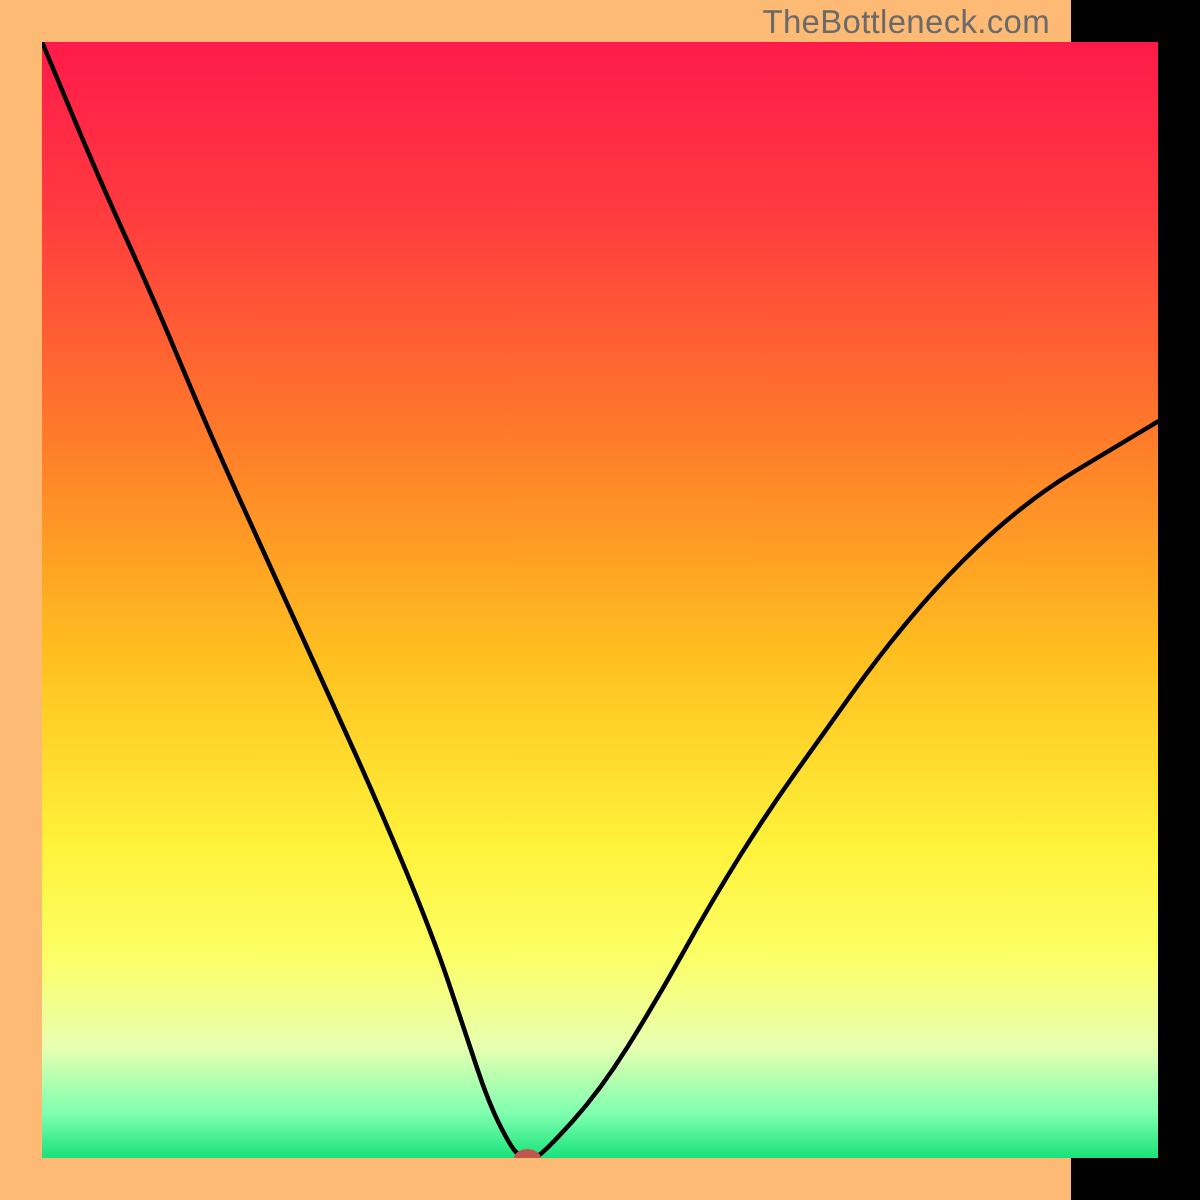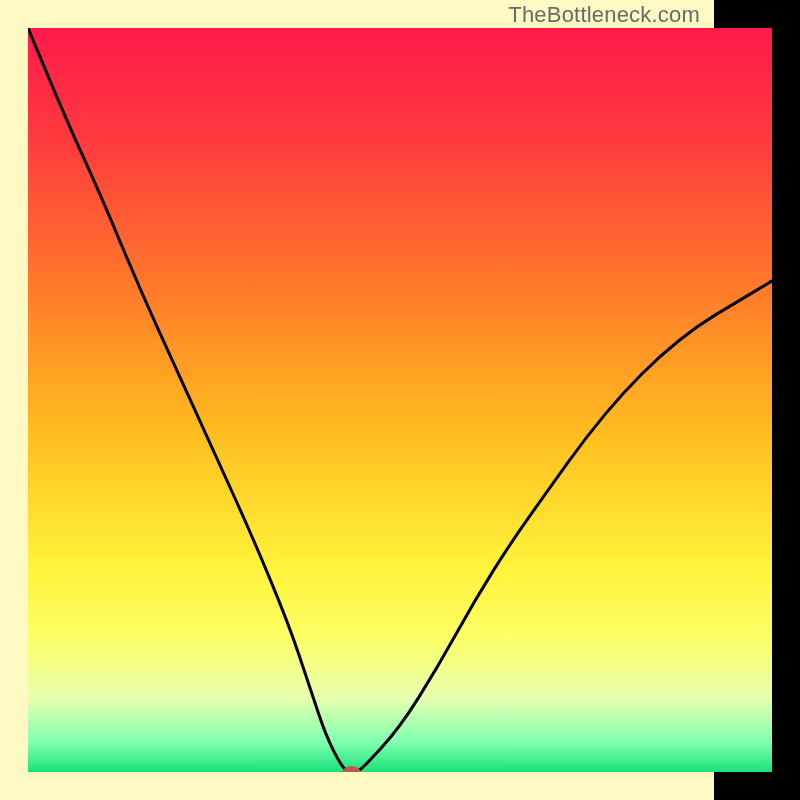--- a/index.html
+++ b/index.html
@@ -8,21 +8,21 @@
     width: 800px;
     height: 800px;
     background: #000;
     font-family: Arial, Helvetica, sans-serif;
     overflow: hidden;
   }
   .frame {
     position: relative;
     width: 714px;
     height: 800px;
-    background: #fef9c3;
+    background: #fdba74;
   }
   .watermark {
     position: absolute;
     top: 2px;
     right: 14px;
     color: #6a6a6a;
     font-size: 22px;
     font-weight: 500;
     letter-spacing: 0.2px;
     user-select: none;

